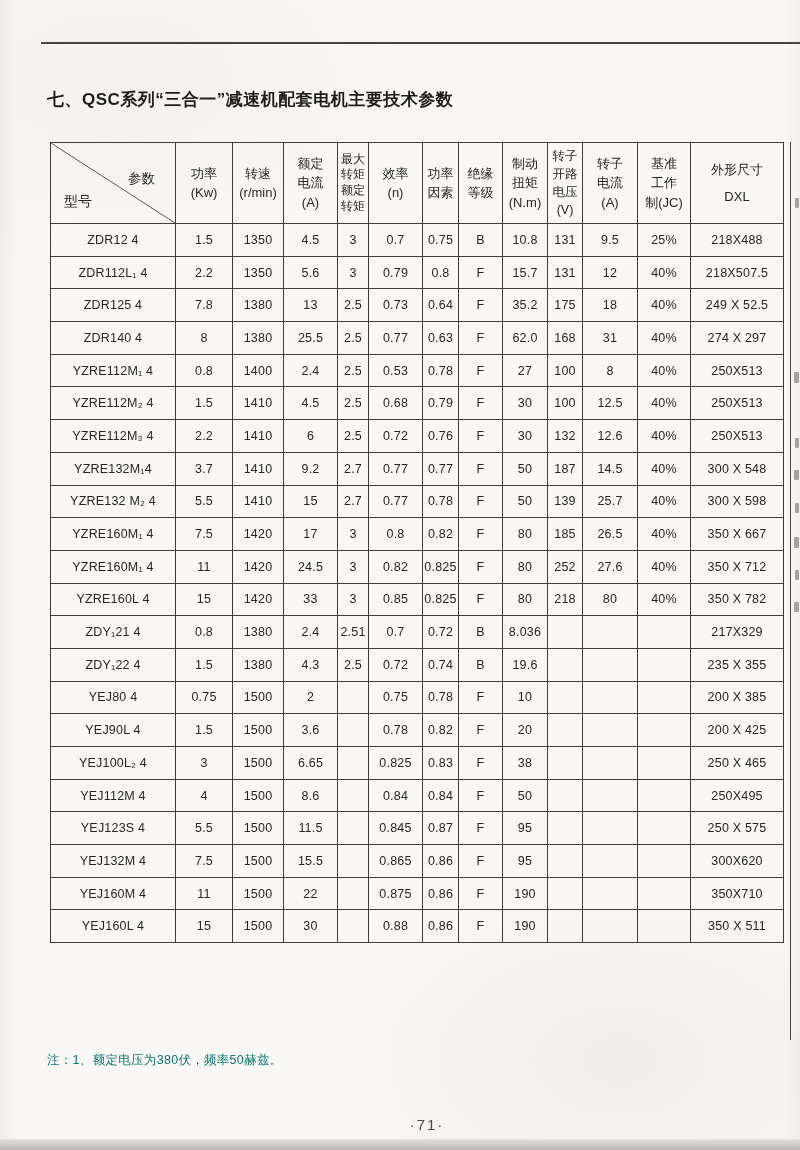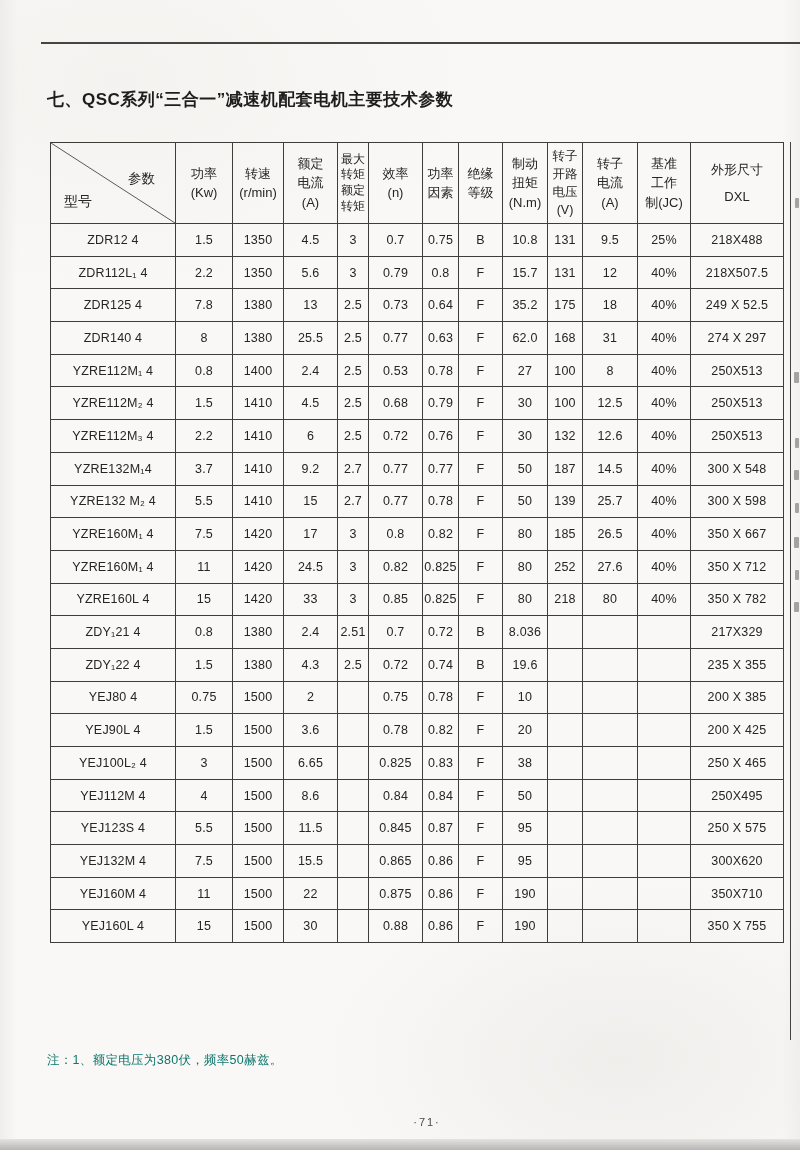--- a/index.html
+++ b/index.html
@@ -34,21 +34,21 @@
   td.cell-model{font-size:12.5px;}
   th.h-torque{font-size:12px;line-height:1.3;}
   th.h-rotor-voltage{font-size:12.5px;line-height:1.45;}
   th.h-dims{line-height:2.1;}
   th.diag{position:relative;}
   th.diag svg{position:absolute;left:0;top:0;width:100%;height:100%;display:block;}
   th.diag .lbl-top{position:absolute;right:20px;top:26px;font-size:13.5px;}
   th.diag .lbl-bottom{position:absolute;left:13px;bottom:11px;font-size:14px;}
   .footnote{position:absolute;left:47px;top:1052px;font-size:12.5px;color:#0f766e;letter-spacing:.3px;}
   .page-number{position:absolute;left:427px;top:1116px;transform:translateX(-50%);
-    font-size:11px;color:#4a4947;letter-spacing:2px;}
+    font-size:15px;color:#4a4947;letter-spacing:2px;}
   .adjacent-border{position:absolute;left:790px;top:142px;height:898px;width:0;
     border-left:1.5px solid #44433f;}
   .edge-frag{position:absolute;background:#8a8884;opacity:.75;border-radius:1px;}
 </style>
 </head>
 <body>
 
 <div class="top-rule"></div>
 
 <div class="page-title">七、QSC系列“三合一”减速机配套电机主要技术参数</div>
@@ -434,21 +434,21 @@
     <td>1500</td>
     <td>30</td>
     <td></td>
     <td>0.88</td>
     <td>0.86</td>
     <td>F</td>
     <td>190</td>
     <td></td>
     <td></td>
     <td></td>
-    <td>350 X 755</td>
+    <td>350 X 511</td>
   </tr>
     </tbody>
 </table>
 
 <div class="adjacent-border"></div>
 <div class="edge-frag" style="left:795px;top:198px;width:4px;height:10px"></div>
 <div class="edge-frag" style="left:794px;top:372px;width:5px;height:11px"></div>
 <div class="edge-frag" style="left:795px;top:438px;width:4px;height:10px"></div>
 <div class="edge-frag" style="left:794px;top:470px;width:5px;height:10px"></div>
 <div class="edge-frag" style="left:795px;top:503px;width:4px;height:10px"></div>

